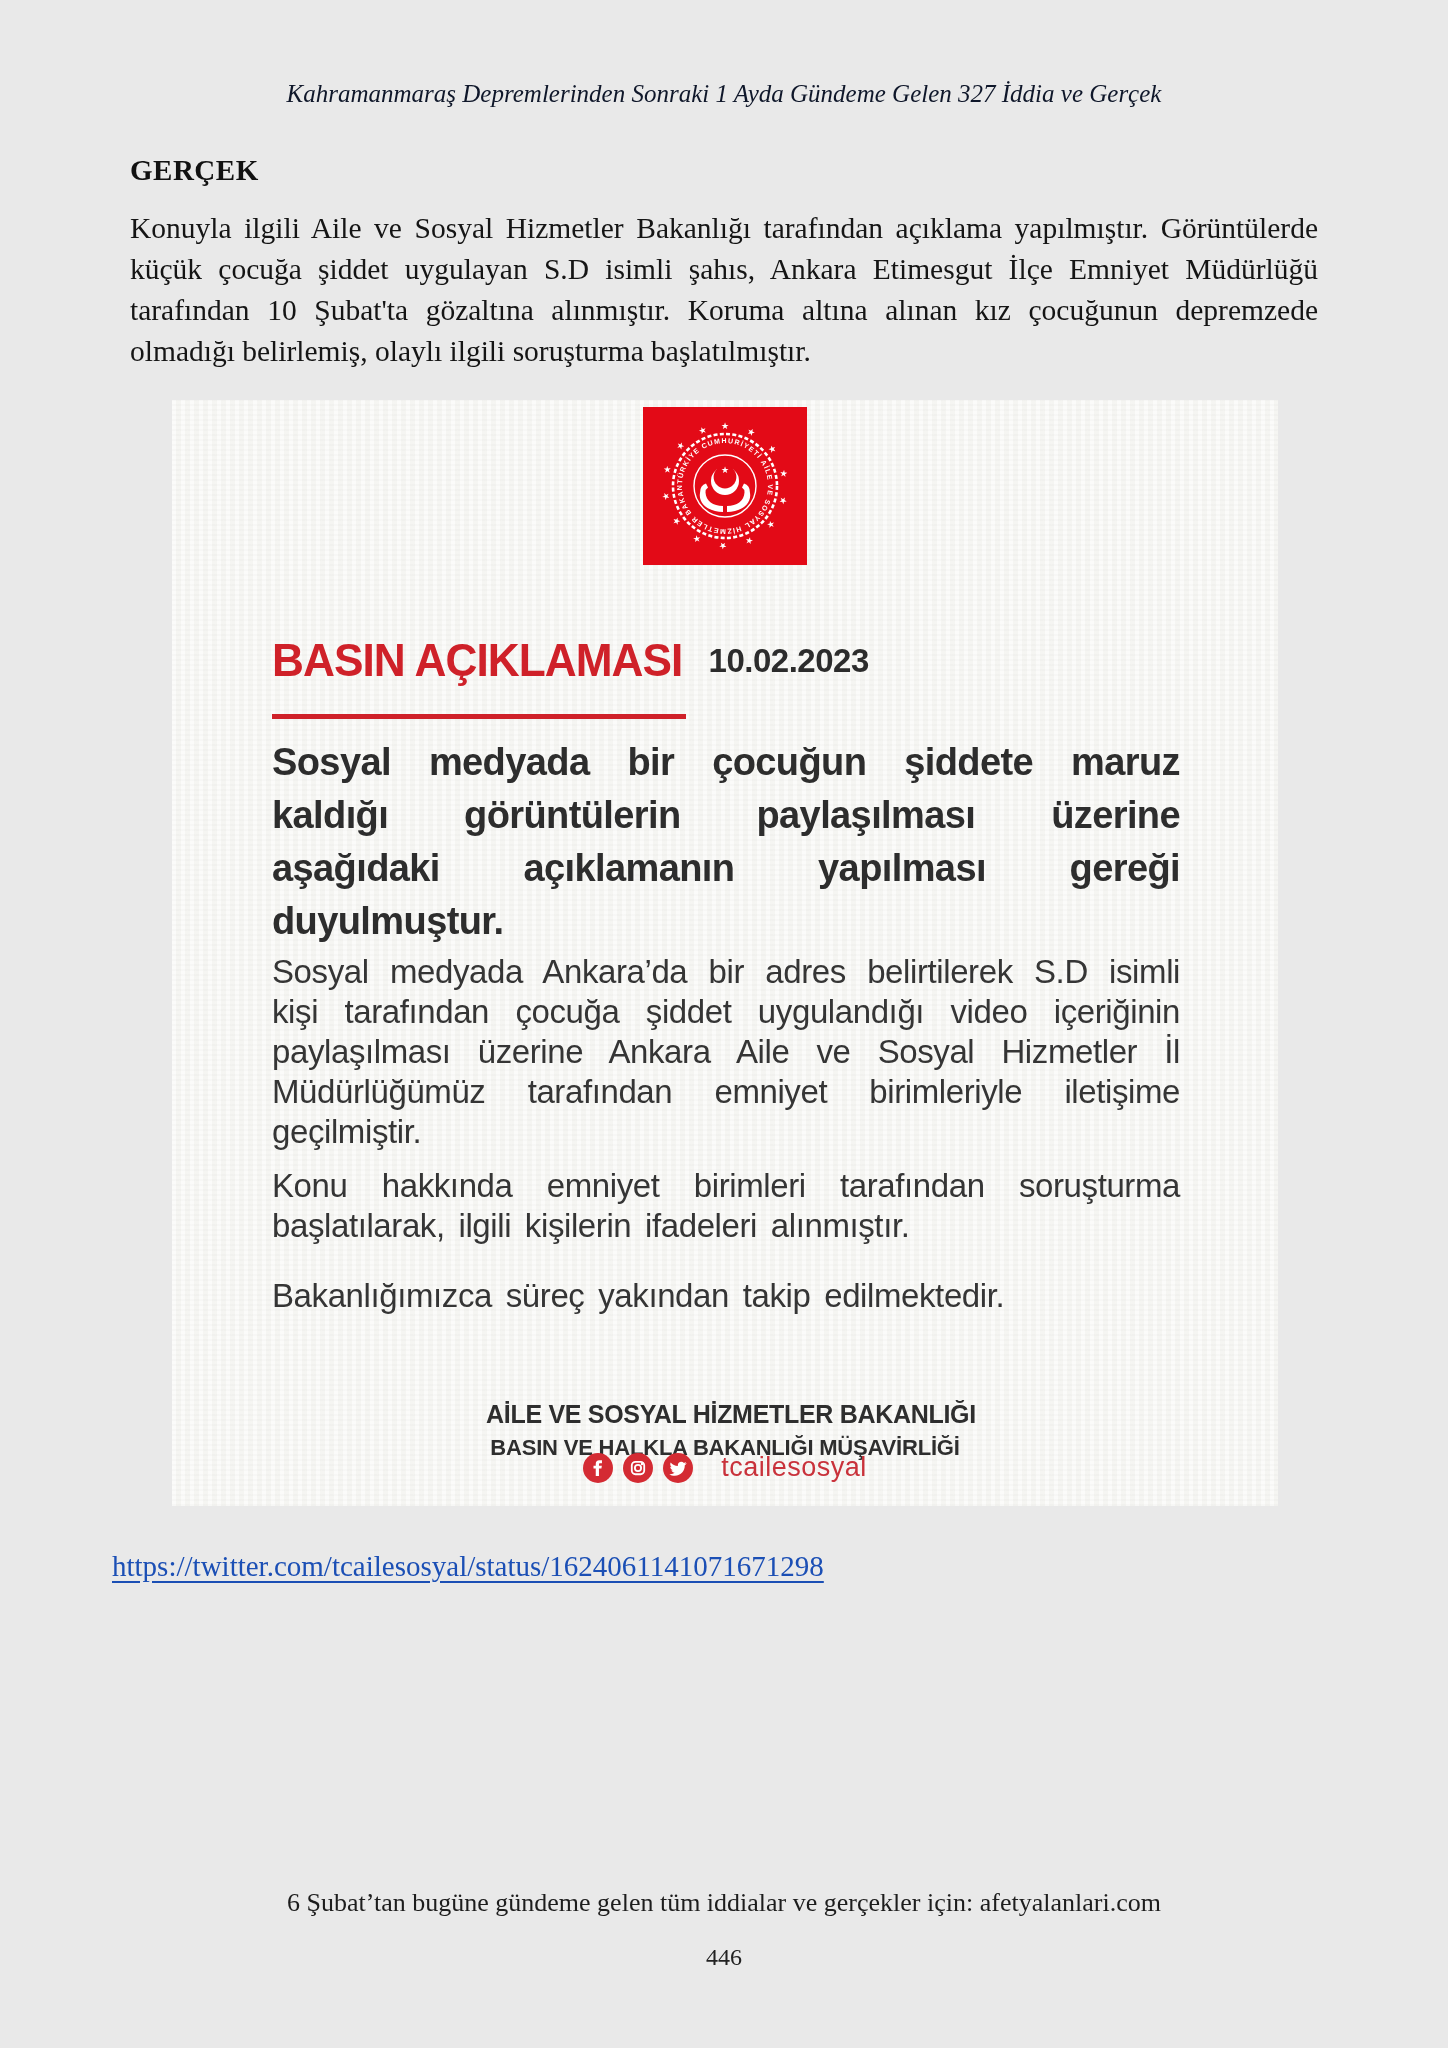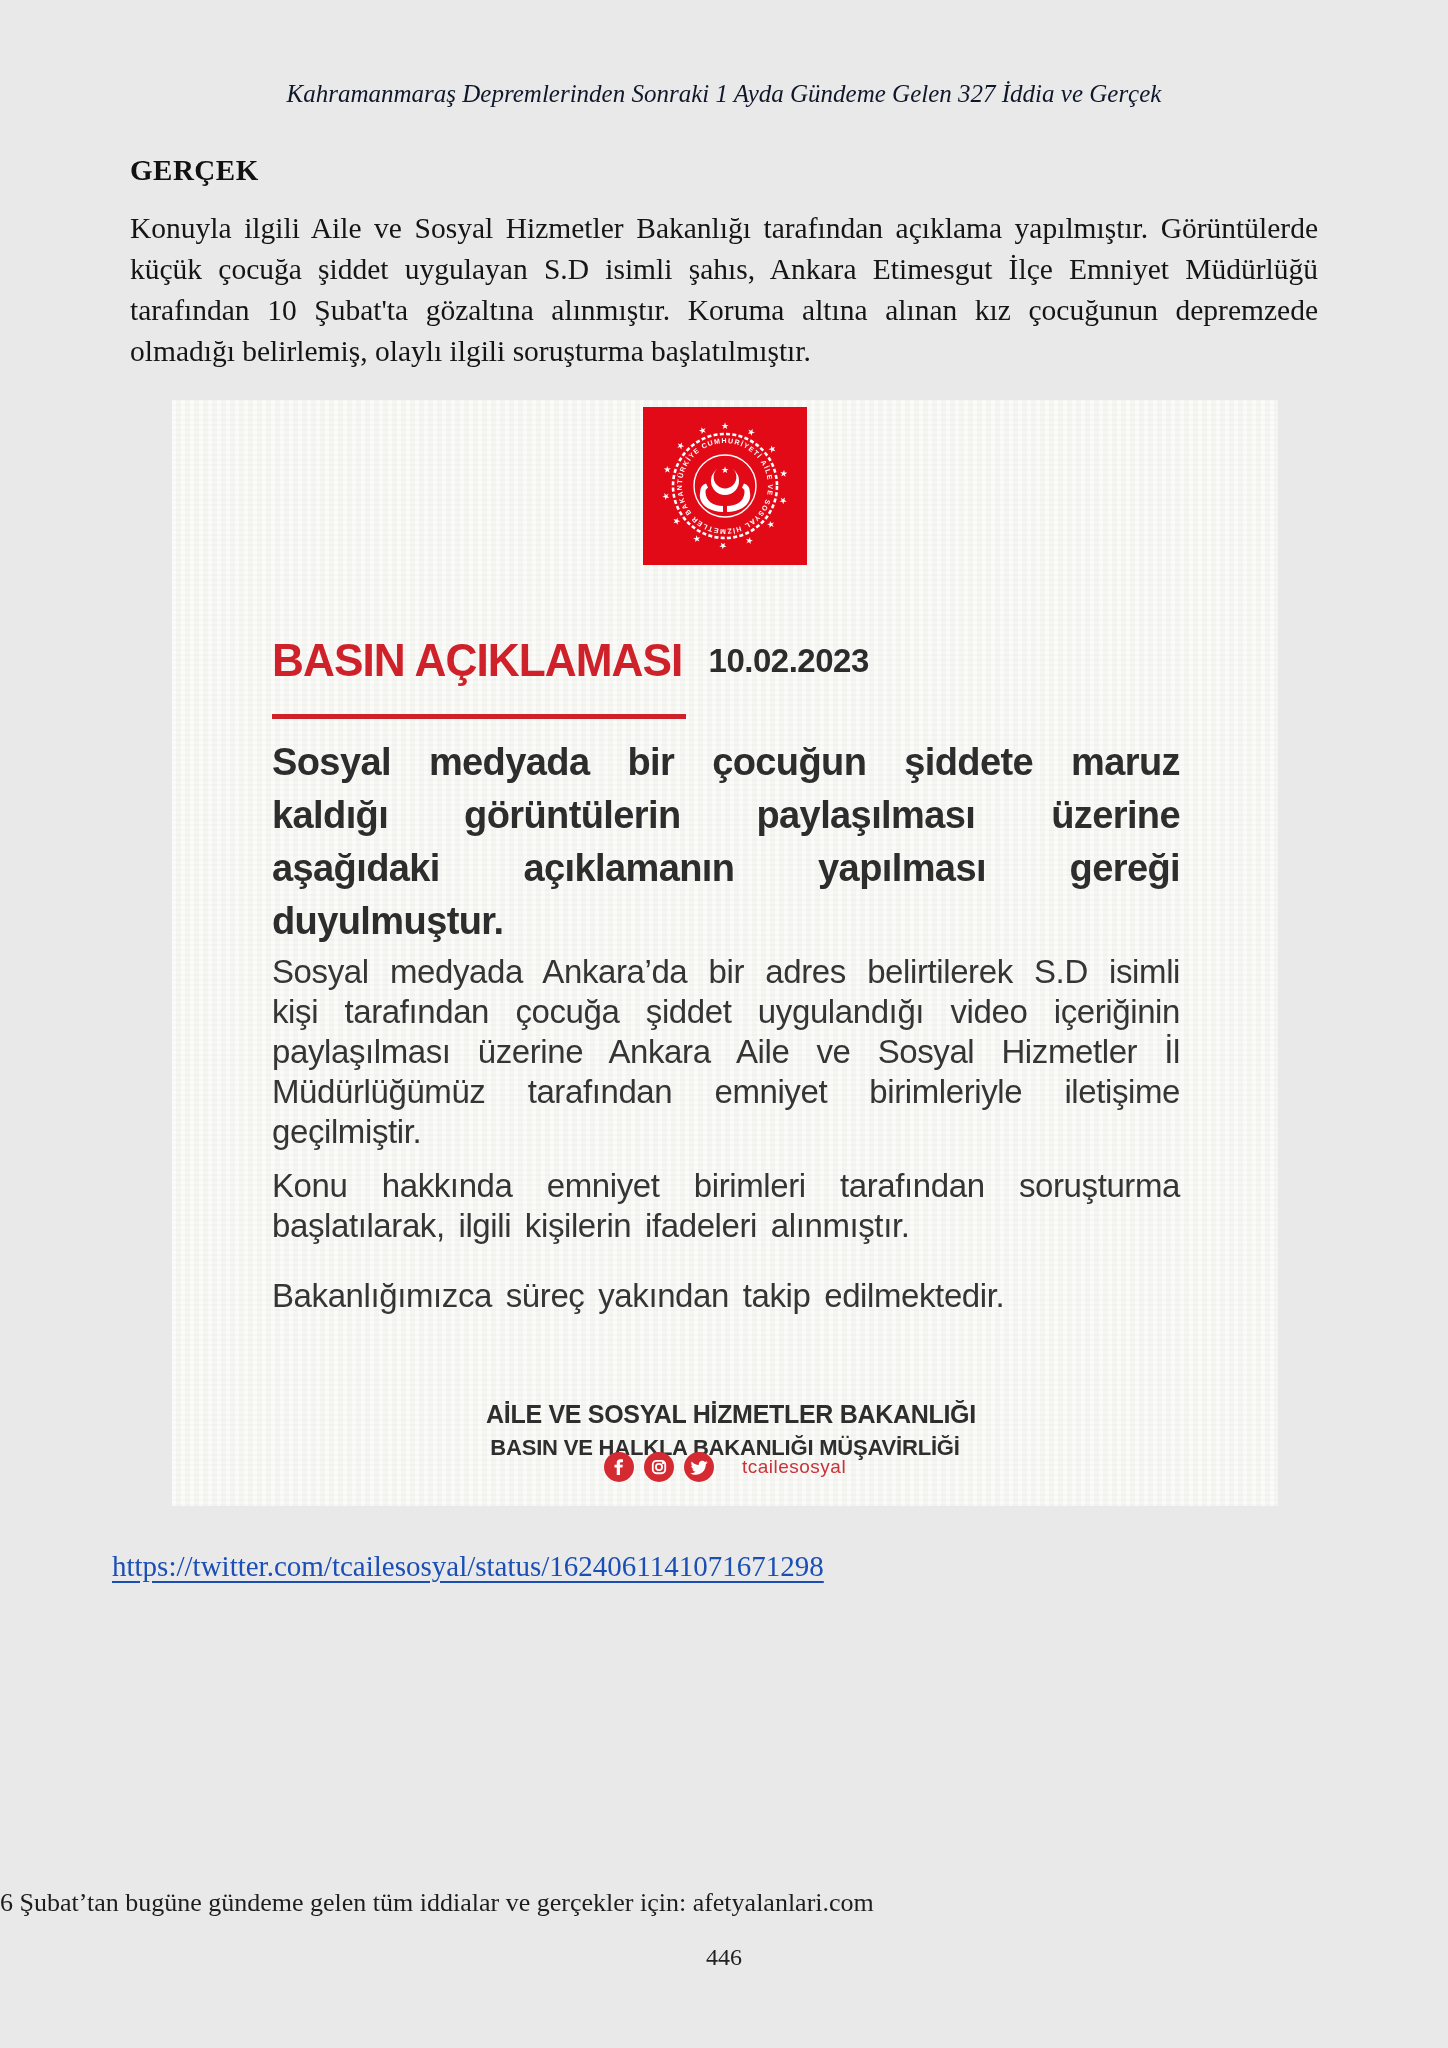--- a/index.html
+++ b/index.html
@@ -25,21 +25,21 @@
     position:absolute;top:208px;left:130px;width:1188px;
     font-size:29.5px;line-height:41px;text-align:justify;color:#151515;
   }
   .tweet-link{
     position:absolute;top:1550px;left:112px;
     font-size:29px;color:#1b4fb5;text-decoration:underline;
     text-underline-offset:5px;cursor:pointer;
   }
   .doc-footer{
     position:absolute;top:1888px;left:0;width:100%;
-    text-align:left;font-size:26px;color:#1d1d1d;
+    text-align:center;font-size:26px;color:#1d1d1d;
   }
   .page-number{
     position:absolute;top:1944px;left:0;width:100%;
     text-align:center;font-size:24px;color:#222;
   }
 
   
   .press-card{
     position:absolute;left:172px;top:400px;width:1106px;height:1106px;
     background-color:#f7f7f4;
@@ -86,21 +86,21 @@
   .pr-org{
     position:absolute;top:1000px;left:0;width:100%;text-align:center;color:#2e2e2e;
   }
   .pr-org-1{font-size:25px;font-weight:bold;letter-spacing:-.3px;margin-left:12px;}
   .pr-org-2{font-size:22px;font-weight:bold;letter-spacing:-.2px;margin-top:6px;}
   .pr-social{
     position:absolute;top:1052px;left:0;width:100%;
     display:flex;justify-content:center;align-items:center;gap:10px;
   }
   .pr-social svg{display:block;}
-  .pr-handle{font-size:19px;color:#c9323b;letter-spacing:.5px;margin-left:18px;}
+  .pr-handle{font-size:27px;color:#c9323b;letter-spacing:.5px;margin-left:18px;}
 </style>
 </head>
 <body>
 
 <div class="page">
 
   <div class="doc-header">Kahramanmaraş Depremlerinden Sonraki 1 Ayda Gündeme Gelen 327 İddia ve Gerçek</div>
 
   <div class="section-heading">GERÇEK</div>
 

